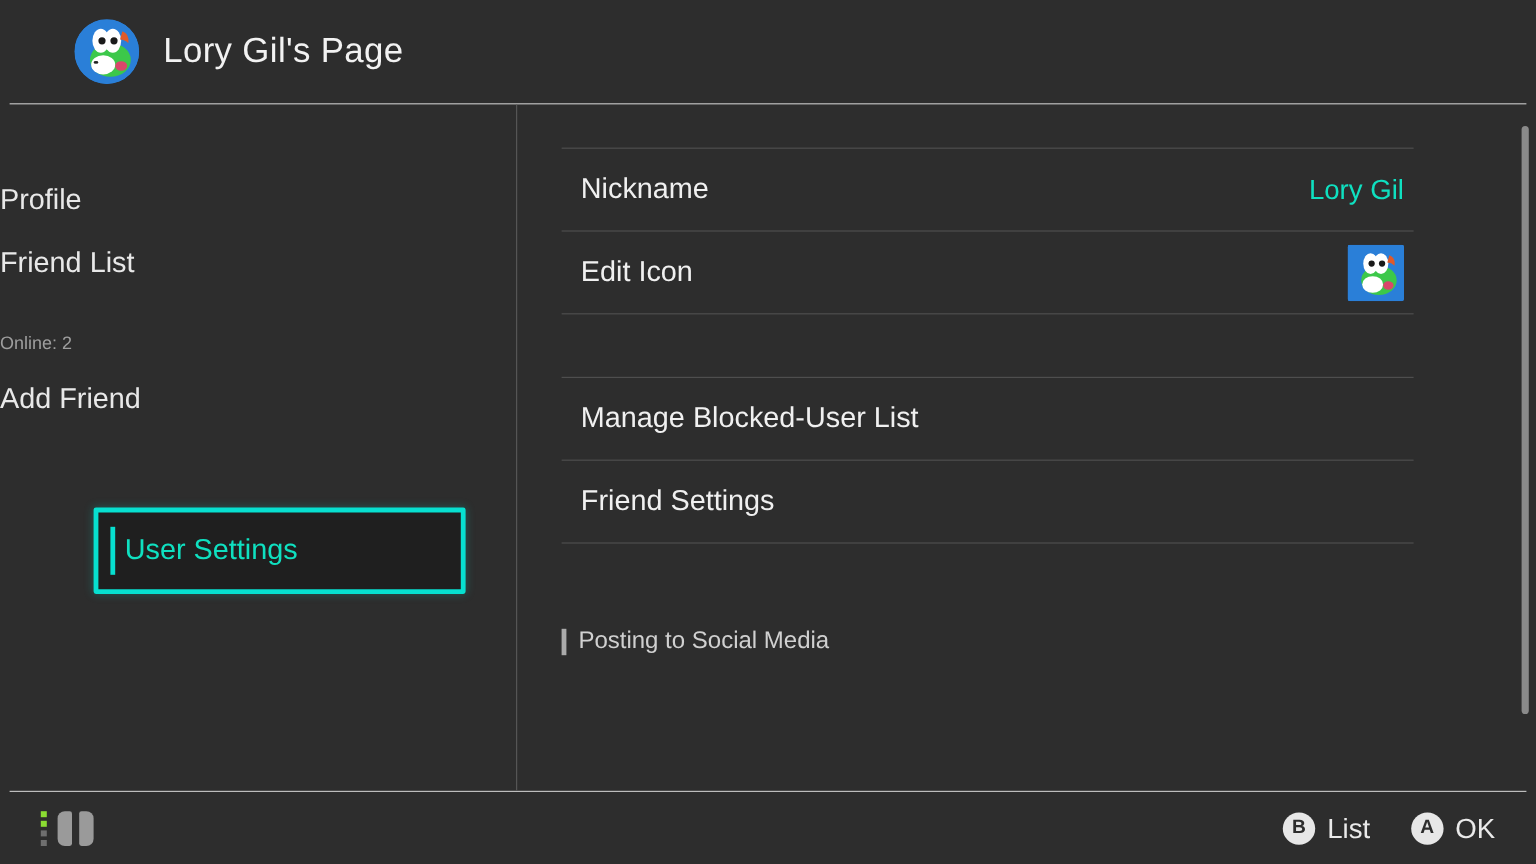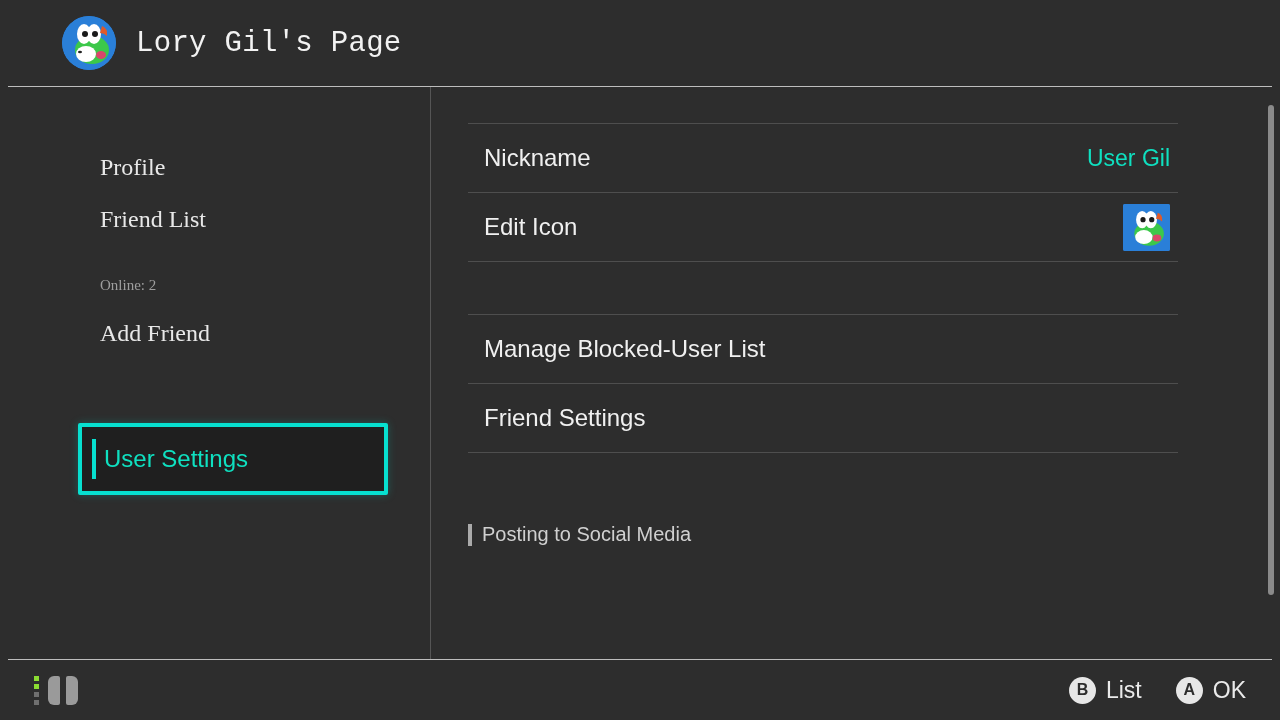--- a/index.html
+++ b/index.html
@@ -1,27 +1,27 @@
 <!DOCTYPE html>
 <html><head>
 <meta charset="utf-8">
 <style>
   * { margin:0; padding:0; box-sizing:border-box; }
   html,body { width:1280px; height:720px; background:#2d2d2d; font-family:"Segoe UI","Helvetica Neue",Arial,sans-serif; color:#e8e8e8; overflow:hidden; }
   .screen { width:1280px; height:720px; display:flex; flex-direction:column; }
   
   .header { height:86px; display:flex; align-items:center; padding-left:62px; }
   .avatar { width:54px; height:54px; border-radius:50%; overflow:hidden; margin-right:20px; }
-  .page-title { font-size:29px; font-weight:400; color:#f2f2f2; letter-spacing:0.3px;font-family:Liberation Mono, monospace; }
+  .page-title { font-size:29px; font-weight:400; color:#f2f2f2; letter-spacing:0.3px; }
   .hr-top { height:1px; background:#bdbdbd; margin:0 8px 0 8px; }
   
   .body { flex:1; display:flex; position:relative; overflow:hidden; }
   .sidebar { width:430px; padding:42px 0 0 0; }
   .sidebar-divider { position:absolute; left:430px; top:0; bottom:0; width:1px; background:#555; }
-  .nav-item { position:relative; height:76px; display:flex; flex-direction:column; justify-content:center; padding-left:100px; font-size:24px; color:#e8e8e8; cursor:pointer;font-family:Liberation Serif, serif; }
+  .nav-item { position:relative; height:76px; display:flex; flex-direction:column; justify-content:center; font-size:24px; color:#e8e8e8; cursor:pointer; }
   .nav-item.short { height:76px; }
   .nav-item.tall { height:90px;gap:40px; }
   .nav-sub { font-size:15px; color:#9e9e9e; margin-top:4px; }
   .nav-selected-box { position:absolute; left:78px; top:336px; width:310px; height:72px; border:4px solid #07e0d0; border-radius:2px; background:#1f1f1f; display:flex; align-items:center; padding-left:0; box-shadow:0 0 8px rgba(7,224,208,0.25); }
   .nav-selected-box .accent { width:4px; height:40px; background:#07e0d0; margin-left:10px; margin-right:8px; }
   .nav-selected-box .seltext { font-size:24px; color:#0fe0c0; }
   
   .main { flex:1; padding:36px 0 0 38px; position:relative; overflow:hidden; }
   .section-head { display:flex; align-items:center; font-size:20px; color:#d0d0d0; margin:18px 0 10px 0; }
   .section-head .bar { width:4px; height:22px; background:#aaaaaa; margin-right:10px; }
@@ -92,21 +92,21 @@
       </div>
     </div>
 
     <div class="sidebar-divider"></div>
 
     <div class="main">
 
       <div style="width:710px;border-top:1px solid #4e4e4e;"></div>
       <div class="row">
         <span>Nickname</span>
-        <span class="value">User Gil</span>
+        <span class="value">Lory Gil</span>
       </div>
       <div class="row">
         <span>Edit Icon</span>
         <div class="iconthumb">
           <div class="yoshi-bg">
             <svg viewBox="0 0 54 54" width="47" height="47">
               <rect width="54" height="54" fill="#2a7fd8"></rect>
               <ellipse cx="30" cy="34" rx="17" ry="14" fill="#3cc84a"></ellipse>
               <ellipse cx="24" cy="38" rx="10" ry="8" fill="#ffffff"></ellipse>
               <ellipse cx="22" cy="18" rx="7" ry="10" fill="#ffffff"></ellipse>

